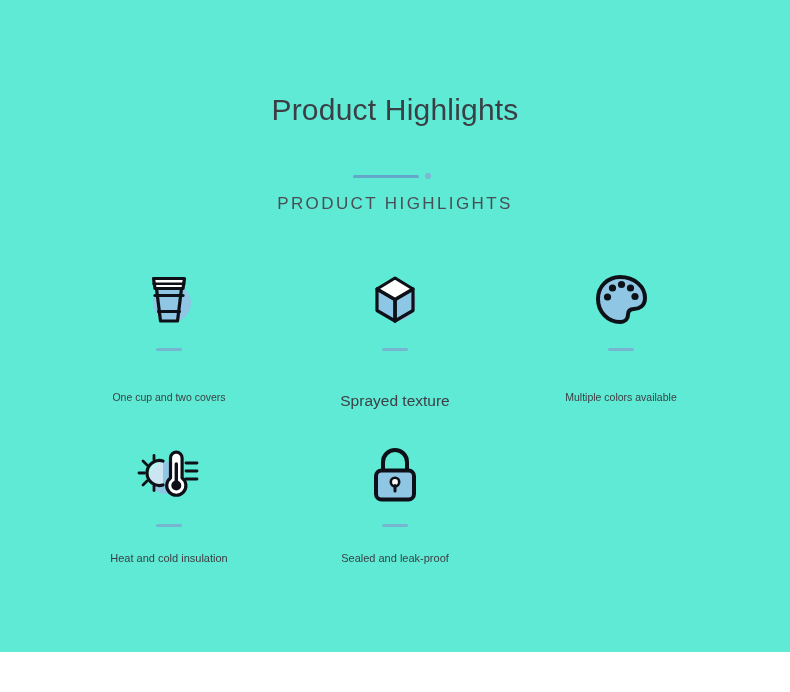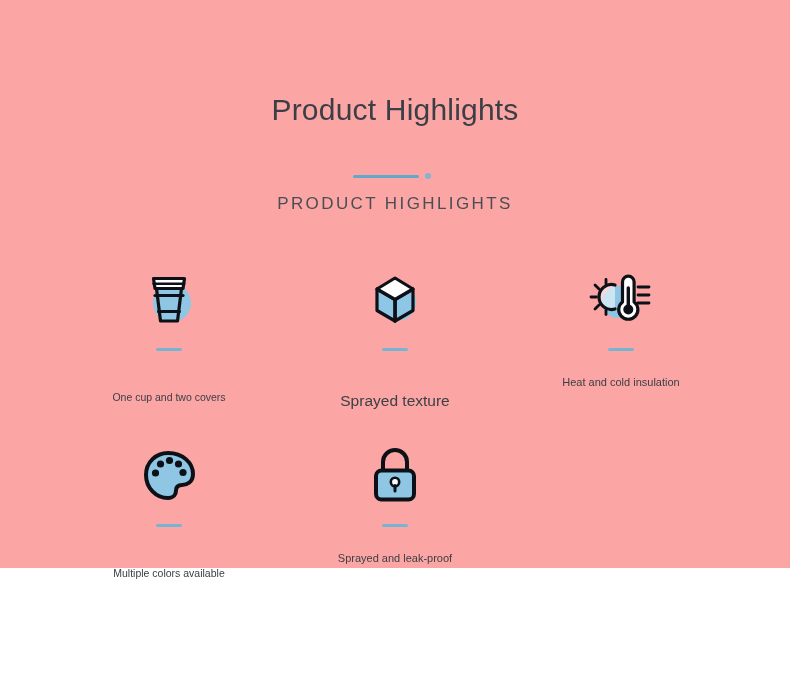--- a/index.html
+++ b/index.html
@@ -10,23 +10,23 @@
     width: 790px;
     height: 692px;
     background: #ffffff;
     font-family: "Liberation Sans", sans-serif;
     overflow: hidden;
     position: relative;
   }
 
   .page {
     width: 790px;
-    height: 568px;
+    height: 652px;
     position: relative;
-    background: #fca5a5;
+    background: #5eead4;
     box-sizing: border-box;
   }
 
   
   .header {
     padding-top: 92px;
     text-align: center;
   }
   .page-title {
     font-size: 30px;
@@ -161,20 +161,35 @@
         <svg viewBox="0 0 72 72" xmlns="http://www.w3.org/2000/svg">
           <circle cx="38" cy="38" r="19" fill="#8ec6e4"></circle>
           <path d="M36 35.5 L54 25 L54 46.5 L36 57 Z" fill="#8ec6e4" fill-opacity="0.9" stroke="#0d1117" stroke-width="3.2" stroke-linejoin="round"></path>
           <path d="M36 35.5 L18 25 L18 46.5 L36 57 Z" fill="#8ec6e4" fill-opacity="0.9" stroke="#0d1117" stroke-width="3.2" stroke-linejoin="round"></path>
           <path d="M36 14 L54 25 L36 35.5 L18 25 Z" fill="#ffffff" stroke="#0d1117" stroke-width="3.2" stroke-linejoin="round"></path>
           <path d="M36 35.5 L36 57" fill="none" stroke="#0d1117" stroke-width="3.2" stroke-linecap="round"></path>
         </svg>
       </div>
       <div class="feature-dash"></div>
       <div class="feature-label size-lg">Sprayed texture</div>
+    </div>
+
+    <div class="feature">
+      <div class="feature-icon">
+        <svg viewBox="0 0 72 72" xmlns="http://www.w3.org/2000/svg">
+          <path d="M35 13 C50 13 60 23 60 34 C60 42 54 45 49 45 C45 45 43 47 43 50.5 C43 54 41 58 35 58 C23 58 13 48 13 35 C13 22 23 13 35 13 Z" fill="#8ec6e4" stroke="#0d1117" stroke-width="4" stroke-linejoin="round"></path>
+          <circle cx="22.5" cy="33" r="3.6" fill="#0d1117"></circle>
+          <circle cx="27.5" cy="24" r="3.6" fill="#0d1117"></circle>
+          <circle cx="36.5" cy="20.5" r="3.6" fill="#0d1117"></circle>
+          <circle cx="45.5" cy="24" r="3.6" fill="#0d1117"></circle>
+          <circle cx="50" cy="32.5" r="3.6" fill="#0d1117"></circle>
+        </svg>
+      </div>
+      <div class="feature-dash"></div>
+      <div class="feature-label size-sm">Multiple colors available</div>
     </div>
 
     <div class="feature row2">
       <div class="feature-icon">
         <svg viewBox="0 0 72 72" xmlns="http://www.w3.org/2000/svg">
           <circle cx="33" cy="38" r="16" fill="#8ec6e4"></circle>
           <g stroke="#0d1117" stroke-width="2.8" stroke-linecap="round">
             <path d="M6 33 L11.5 33"></path>
             <path d="M10 21 L14 25"></path>
             <path d="M10 45 L14 41"></path>
@@ -189,43 +204,28 @@
           </g>
           <path d="M37.5 18 A5.8 5.8 0 0 1 49.1 18 L49.1 38 A9.6 9.6 0 1 1 37.5 38 Z" fill="#ffffff" stroke="#0d1117" stroke-width="3.2" stroke-linejoin="round"></path>
           <circle cx="43.3" cy="45.5" r="5" fill="#0d1117"></circle>
           <path d="M43.3 24 L43.3 43" stroke="#0d1117" stroke-width="3.4" stroke-linecap="round"></path>
         </svg>
       </div>
       <div class="feature-dash"></div>
       <div class="feature-label size-md">Heat and cold insulation</div>
     </div>
 
-    <div class="feature">
-      <div class="feature-icon">
-        <svg viewBox="0 0 72 72" xmlns="http://www.w3.org/2000/svg">
-          <path d="M35 13 C50 13 60 23 60 34 C60 42 54 45 49 45 C45 45 43 47 43 50.5 C43 54 41 58 35 58 C23 58 13 48 13 35 C13 22 23 13 35 13 Z" fill="#8ec6e4" stroke="#0d1117" stroke-width="4" stroke-linejoin="round"></path>
-          <circle cx="22.5" cy="33" r="3.6" fill="#0d1117"></circle>
-          <circle cx="27.5" cy="24" r="3.6" fill="#0d1117"></circle>
-          <circle cx="36.5" cy="20.5" r="3.6" fill="#0d1117"></circle>
-          <circle cx="45.5" cy="24" r="3.6" fill="#0d1117"></circle>
-          <circle cx="50" cy="32.5" r="3.6" fill="#0d1117"></circle>
-        </svg>
-      </div>
-      <div class="feature-dash"></div>
-      <div class="feature-label size-sm">Multiple colors available</div>
-    </div>
-
     <div class="feature row2">
       <div class="feature-icon">
         <svg viewBox="0 0 72 72" xmlns="http://www.w3.org/2000/svg">
           <path d="M24 32 L24 22 A12 12 0 0 1 48 22 L48 32" fill="none" stroke="#0d1117" stroke-width="4" stroke-linecap="round"></path>
           <rect x="17" y="30.5" width="38" height="29" rx="5.5" fill="#8ec6e4" stroke="#0d1117" stroke-width="4" stroke-linejoin="round"></rect>
           <circle cx="36" cy="42" r="4.2" fill="#ffffff" stroke="#0d1117" stroke-width="2.6"></circle>
           <path d="M36 45.5 L36 51" stroke="#0d1117" stroke-width="3" stroke-linecap="round"></path>
         </svg>
       </div>
       <div class="feature-dash"></div>
-      <div class="feature-label size-md">Sprayed and leak-proof</div>
+      <div class="feature-label size-md">Sealed and leak-proof</div>
     </div>
 
 
   </div>
 </div>
 
 </body></html>

